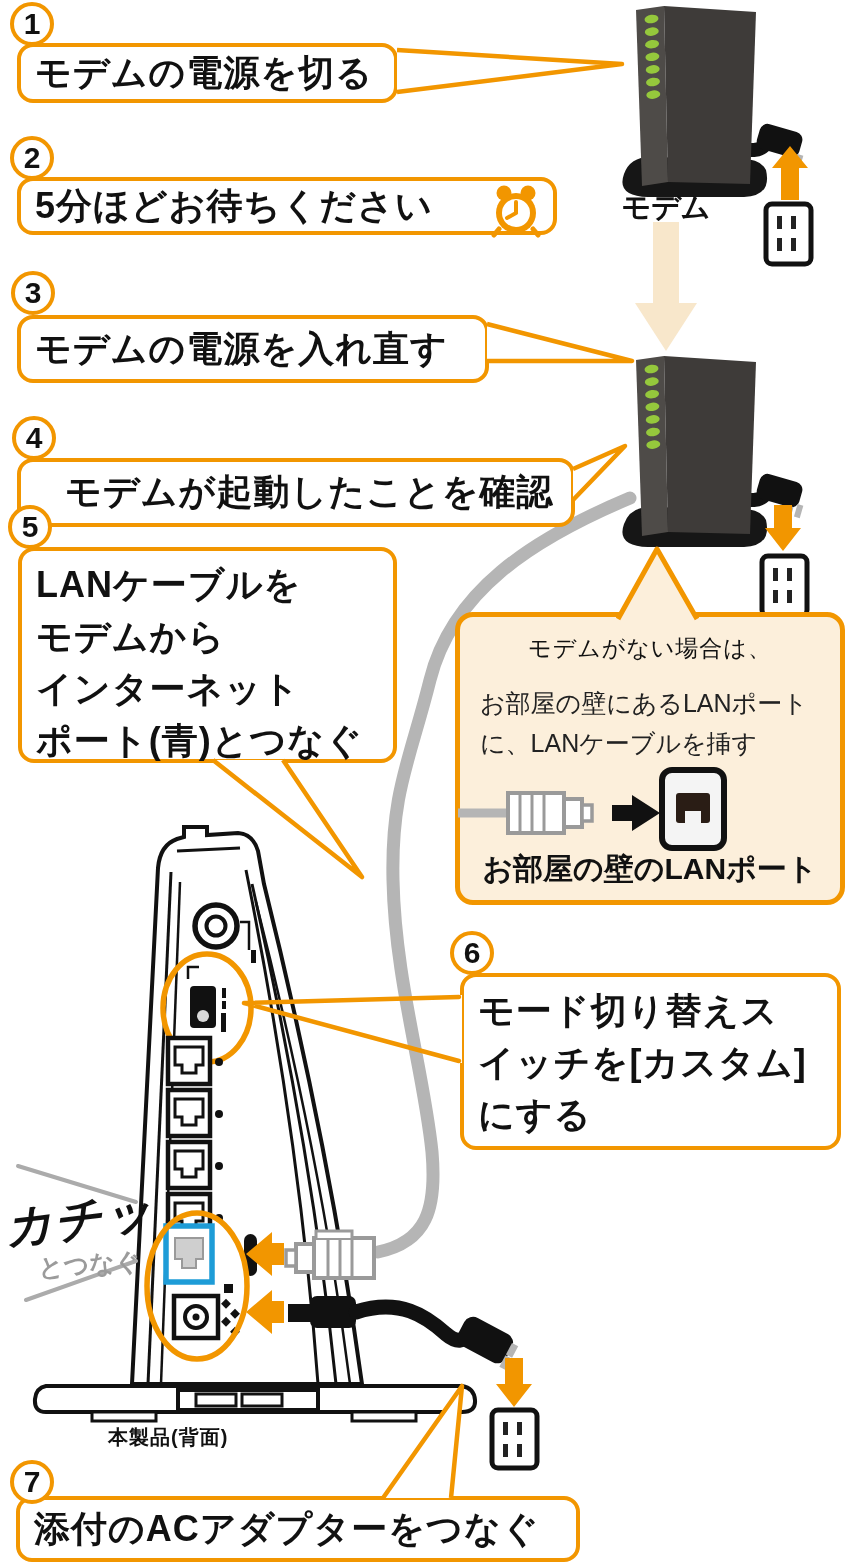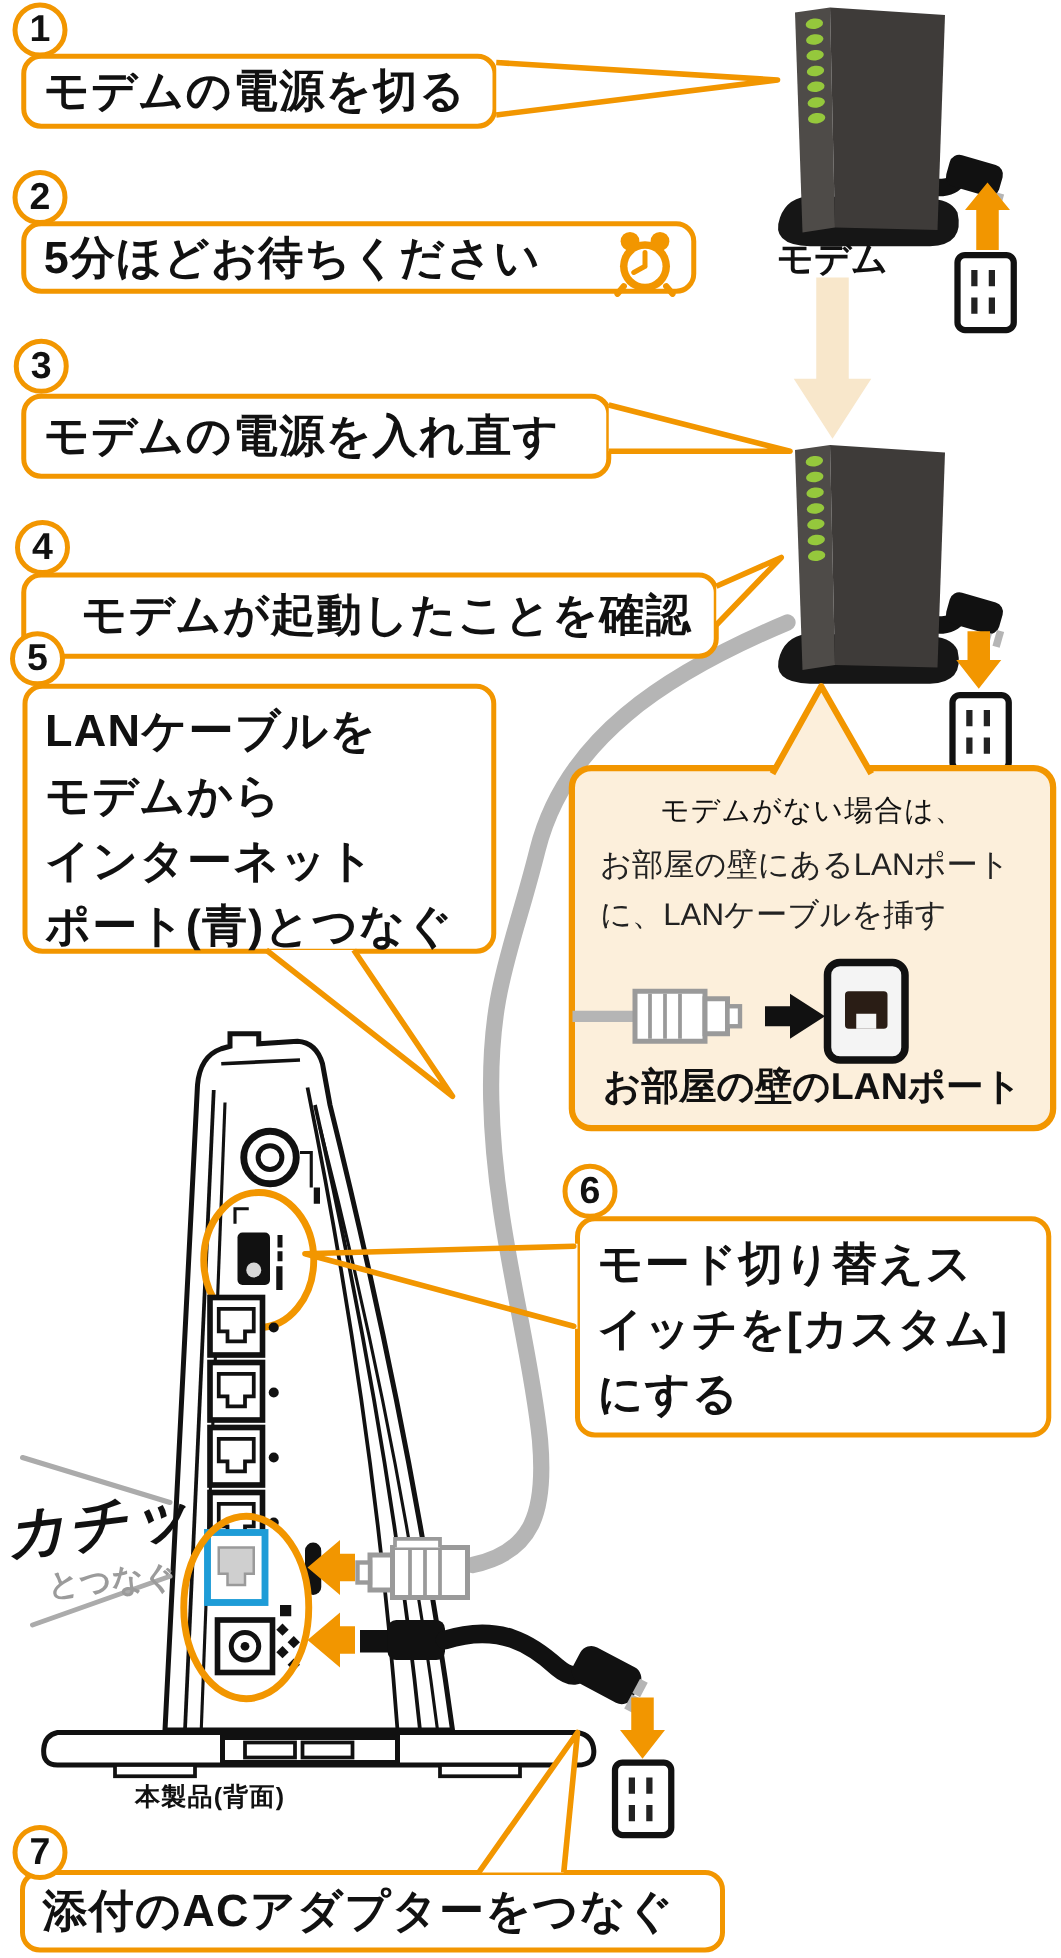--- a/index.html
+++ b/index.html
@@ -13,21 +13,21 @@
            box-sizing:border-box;display:flex;align-items:center;padding:2px 14px;}
   .callout .txt{font-weight:bold;font-size:36px;letter-spacing:1px;white-space:nowrap;}
   .callout.multi{display:block;padding:8px 14px;}
   .callout.multi .line{font-weight:bold;font-size:36px;line-height:52px;letter-spacing:1px;white-space:nowrap;}
   .stepnum{position:absolute;z-index:4;width:44px;height:44px;border-radius:50%;background:#fff;
            border:4px solid #F29600;box-sizing:border-box;display:flex;align-items:center;justify-content:center;
            font-weight:bold;font-size:30px;color:#111;}
   .notebox{position:absolute;z-index:2;left:455px;top:612px;width:390px;height:293px;box-sizing:border-box;
            background:#FCEFDB;border:5px solid #F29600;border-radius:18px;padding:16px 20px;}
   .notebox .ntitle{font-weight:normal;font-size:23px;letter-spacing:1px;text-align:center;}
-  .notebox .nbody{font-size:25px;line-height:40px;margin-top:8px;color:#222;}
+  .notebox .nbody{font-size:25px;line-height:40px;margin-top:19px;color:#222;}
   .notebox .ncaption{position:absolute;left:0;right:0;bottom:10px;text-align:center;font-weight:bold;font-size:30px;}
   .plainlabel{position:absolute;z-index:2;font-weight:bold;white-space:nowrap;}
   .lbl-modem{left:610px;top:188px;width:112px;text-align:center;font-size:29px;}
   .lbl-rear{left:108px;top:1424px;font-size:20px;letter-spacing:1px;}
   .lbl-click{left:4px;top:1188px;font-size:47px;font-style:italic;transform:rotate(-7deg);letter-spacing:2px;}
   .lbl-clicksub{left:38px;top:1248px;font-size:25px;font-weight:bold;color:#9B9B9B;transform:rotate(-4deg);}
   .clockwrap{position:absolute;right:8px;top:1px;width:56px;height:56px;}
 </style>
 </head>
 <body>

